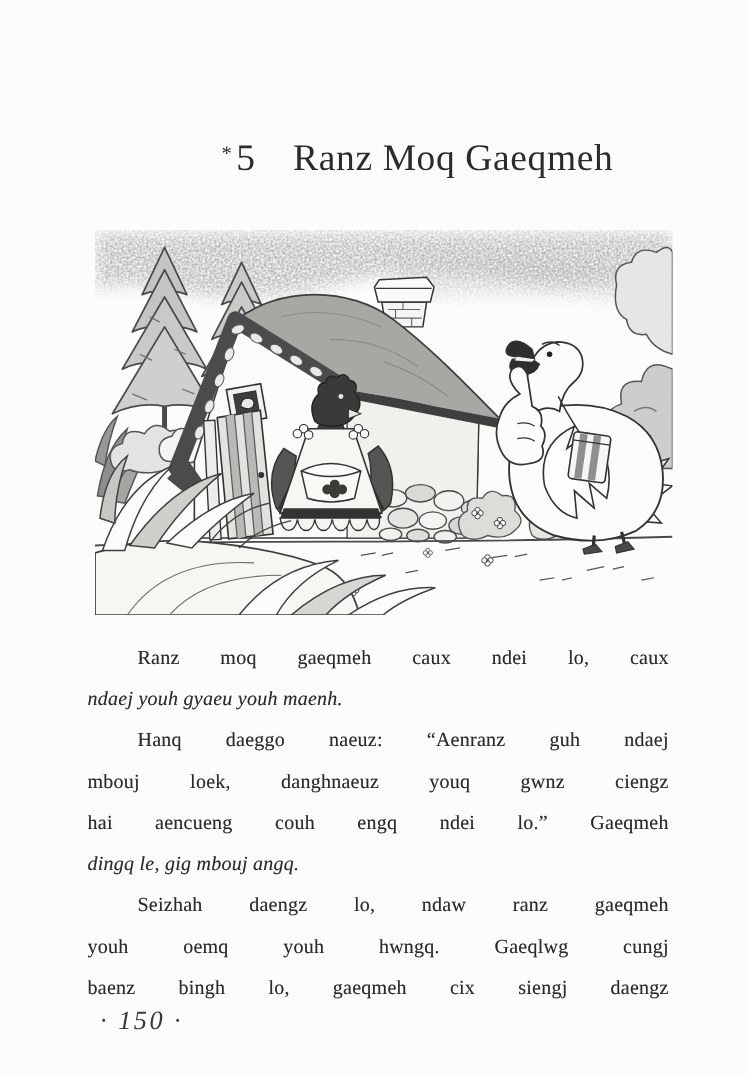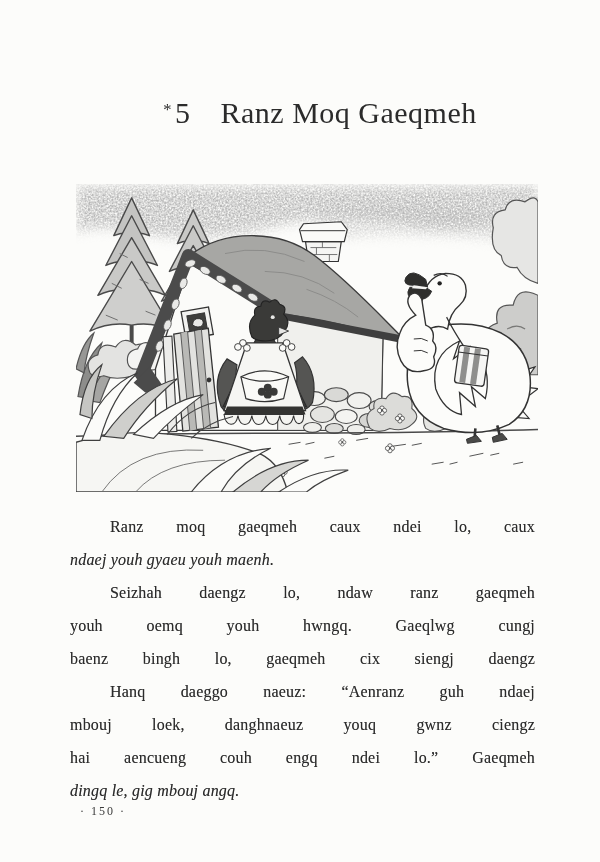--- a/index.html
+++ b/index.html
@@ -3,40 +3,40 @@
 <meta charset="utf-8">
 <style>
   html,body{margin:0;padding:0;}
   body{
     width:600px;height:862px;position:relative;overflow:hidden;
     background:#fcfcfa;color:#2b2b2b;
     font-family:"Liberation Serif","DejaVu Serif",serif;
   }
   .page{position:absolute;inset:0;}
   .title{
-    position:absolute;top:96px;left:88px;width:464px;margin:0;
+    position:absolute;top:96px;left:88px;width:464px;margin:14px;
     text-align:center;font-size:30px;font-weight:400;
     letter-spacing:0.5px;white-space:nowrap;
   }
   .title .marker{font-size:0.55em;vertical-align:0.5em;margin-right:3px;}
   .title .num{margin-right:30px;}
   .illustration{position:absolute;left:76px;top:184px;width:462px;height:308px;}
   .bodytext{
     position:absolute;left:70px;top:510px;width:465px;
     font-size:16px;line-height:33px;letter-spacing:0.2px;
   }
   .bline{
     text-align:justify;text-align-last:justify;height:33px;overflow:hidden;
     text-shadow:0 0 0.5px rgba(40,40,40,0.45);
   }
   .bline.indent{text-indent:40px;}
   .bline.end{text-align-last:left;font-style:italic;}
   .pagenum{
-    position:absolute;left:80px;top:804px;font-size:12px;
-    letter-spacing:2px;color:#3a3a3a;
+    position:absolute;left:80px;top:804px;font-size:21px;
+    letter-spacing:2px;color:#3a3a3a;font-style:italic;
   }
 </style>
 </head>
 <body style="background: rgb(252, 252, 250); color: rgb(43, 43, 43);">
 
 <div class="page">
 
   <h1 class="title"><span class="marker">*</span><span class="num">5</span><span class="ttl">Ranz Moq Gaeqmeh</span></h1>
 
   <div class="illustration">
@@ -236,26 +236,26 @@
       </g>
     </svg>
   </div>
 
   <div class="bodytext">
     <div class="para">
       <div class="bline indent">Ranz moq gaeqmeh caux ndei lo, caux</div>
       <div class="bline end">ndaej youh gyaeu youh maenh.</div>
     </div>
     <div class="para">
-      <div class="bline indent">Seizhah daengz lo, ndaw ranz gaeqmeh</div>
-      <div class="bline">youh oemq youh hwngq. Gaeqlwg cungj</div>
-      <div class="bline">baenz bingh lo, gaeqmeh cix siengj daengz</div>
-    </div>
-    <div class="para">
       <div class="bline indent">Hanq daeggo naeuz: “Aenranz guh ndaej</div>
       <div class="bline">mbouj loek, danghnaeuz youq gwnz ciengz</div>
       <div class="bline">hai aencueng couh engq ndei lo.” Gaeqmeh</div>
       <div class="bline end">dingq le, gig mbouj angq.</div>
     </div>
+    <div class="para">
+      <div class="bline indent">Seizhah daengz lo, ndaw ranz gaeqmeh</div>
+      <div class="bline">youh oemq youh hwngq. Gaeqlwg cungj</div>
+      <div class="bline">baenz bingh lo, gaeqmeh cix siengj daengz</div>
+    </div>
   </div>
 
   <div class="pagenum">· 150 ·</div>
 </div>
 
 </body></html>

